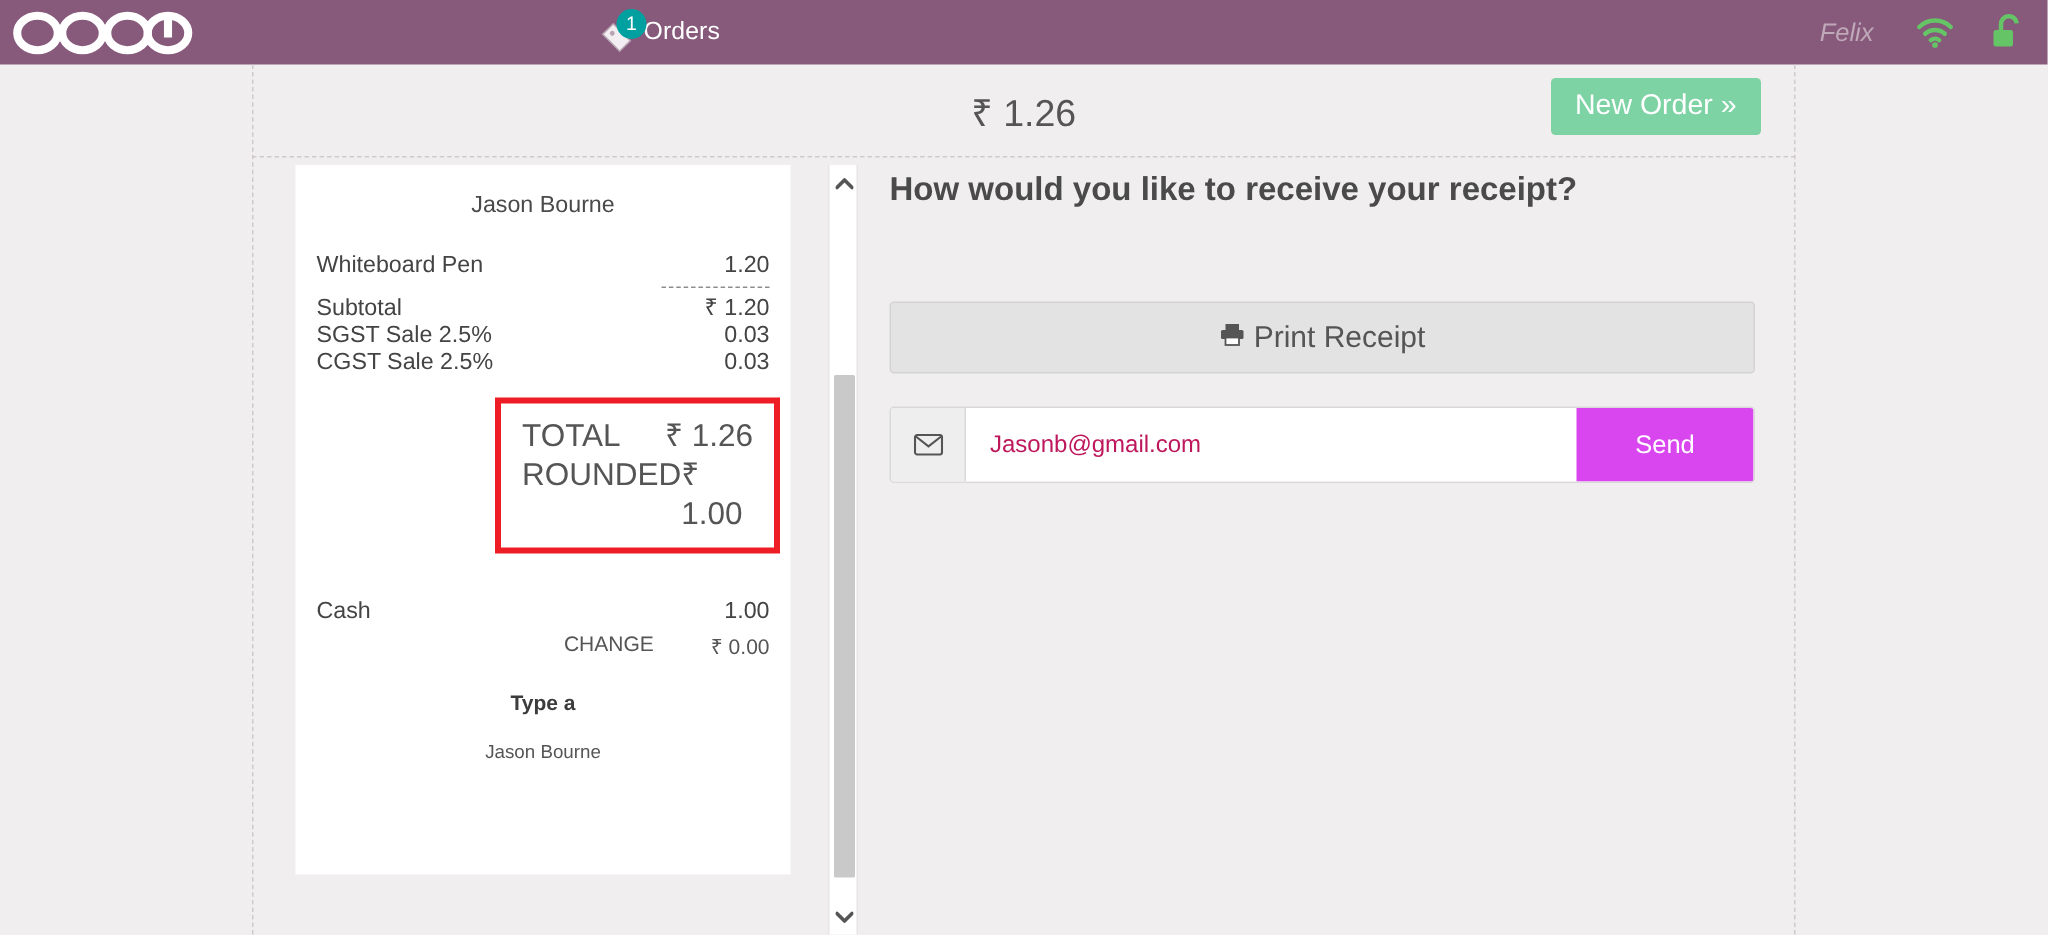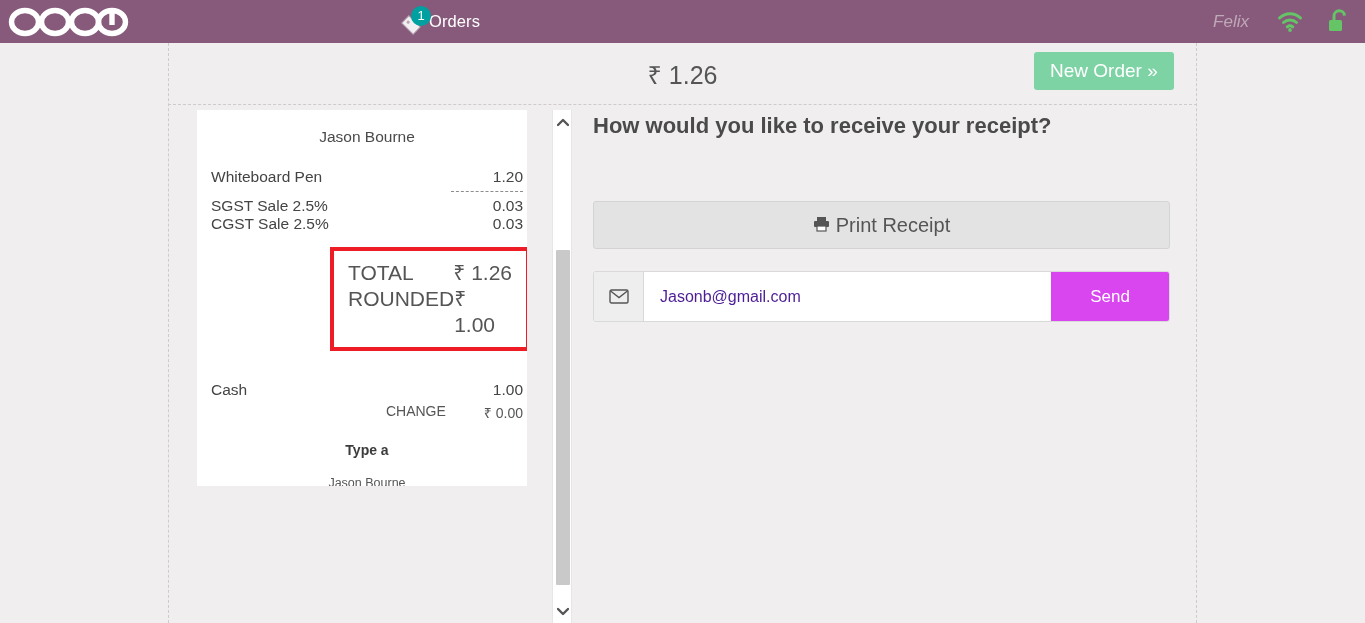--- a/index.html
+++ b/index.html
@@ -74,24 +74,24 @@
     font-size: 19px;
     font-family: "Liberation Sans", sans-serif;
     border-radius: 3px;
     cursor: pointer;
     white-space: nowrap;
   }
 
   
   .receipt-panel {
     position: absolute; left: 197px; top: 110px;
-    width: 330px; height: 376px;
+    width: 330px; height: 473px;
     background: #ffffff;
     overflow: hidden;
-    padding: 18px 4px 0 14px;
+    padding: 18px 14px 0 14px;
   }
   .receipt-inner { font-size: 15.5px; color: #444; }
   .rcpt-center { text-align: center; }
   .customer-name { font-size: 15.5px; color: #4a4a4a; margin-bottom: 22px; }
 
   .line { display: flex; justify-content: space-between; line-height: 18px; }
   .line .lbl { color: #444; }
   .line .val { color: #444; }
 
   .dash-short {
@@ -174,21 +174,21 @@
     overflow: hidden;
   }
   .email-icon-box {
     width: 50px; background: #eeeeee;
     border-right: 1px solid #d9d9d9;
     display:flex; align-items:center; justify-content:center;
     color: #555;
   }
   .email-input {
     flex: 1; border: none; outline: none;
-    padding: 0 16px; font-size: 16px; color: #4c1d95;
+    padding: 0 16px; font-size: 16px; color: #be185d;
     font-family: "Liberation Sans", sans-serif;
     background: #fff;
   }
   .send-btn {
     width: 118px; background: #d946ef; color:#fff;
     border:none; font-size: 17px; cursor:pointer;
     font-family: "Liberation Sans", sans-serif;
   }
 </style>
 </head>
@@ -256,20 +256,24 @@
 
     <div class="line">
       <span class="lbl">Whiteboard Pen</span>
       <span class="val">1.20</span>
     </div>
 
     <div class="dash-short"></div>
 
     <div class="grp-tax">
       <div class="line">
+        <span class="lbl">Subtotal</span>
+        <span class="val">₹ 1.20</span>
+      </div>
+      <div class="line">
         <span class="lbl">SGST Sale 2.5%</span>
         <span class="val">0.03</span>
       </div>
       <div class="line">
         <span class="lbl">CGST Sale 2.5%</span>
         <span class="val">0.03</span>
       </div>
     </div>
 
     <div class="total-box">

